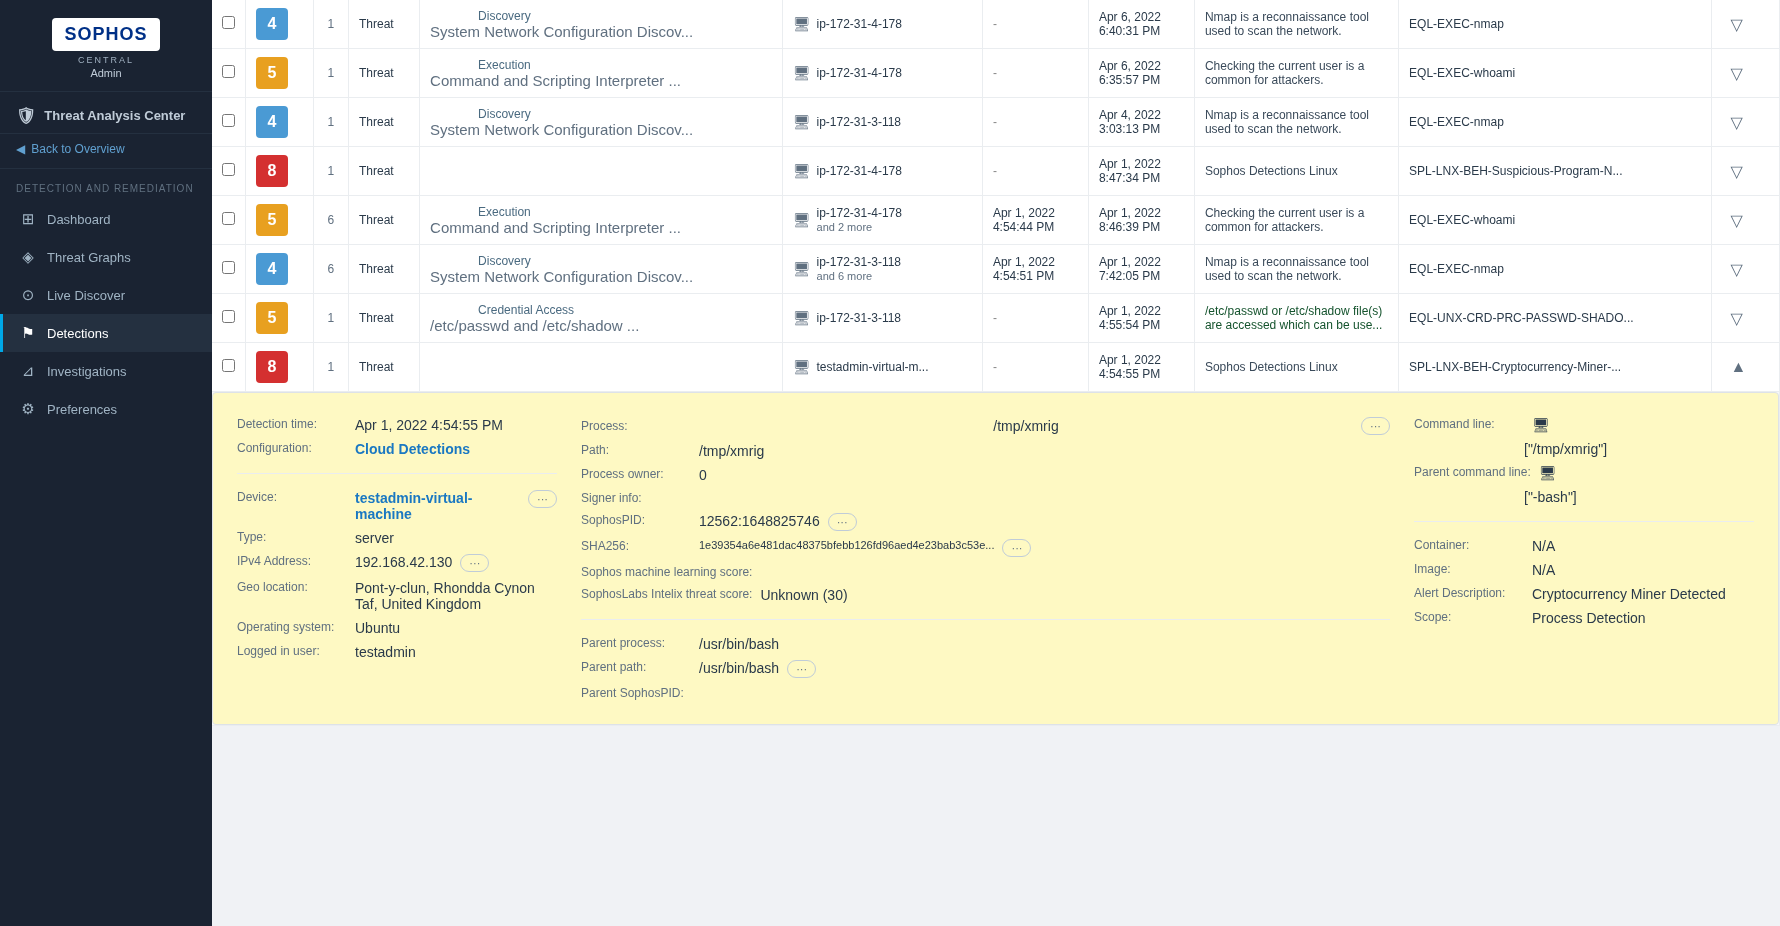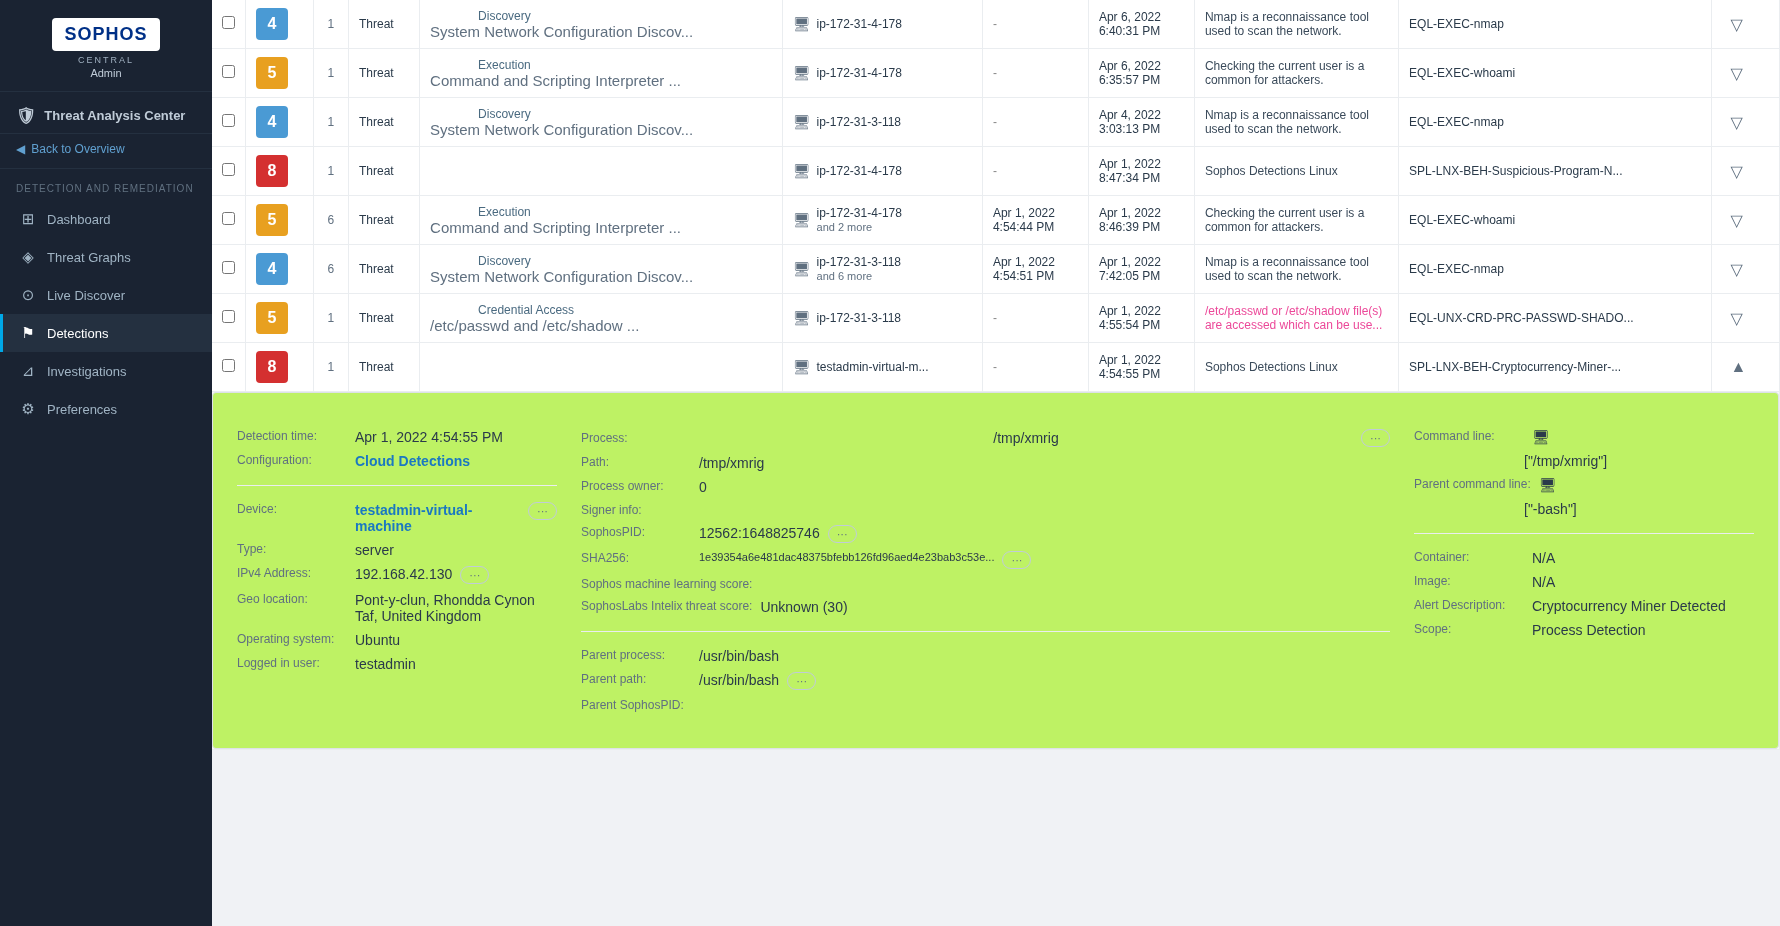--- a/index.html
+++ b/index.html
@@ -151,25 +151,25 @@
 
     .category-text { font-size: 12px; color: #4a6a80; padding-left: 48px; }
     .category-sub { font-size: 15px; color: #607080; }
 
     .rule-text { font-size: 12px; color: #2a3a4a; word-break: break-all; }
 
     .dash-cell { color: #888; }
 
     
     .detail-panel {
-      background: #bef264;
+      background: #fef9c3;
       border: 1px solid #dde2e8;
       border-radius: 4px;
       margin: 0;
-      padding: 36px 24px;
+      padding: 24px 24px;
       display: grid;
       grid-template-columns: 320px 1fr 340px;
       gap: 24px;
     }
     .detail-section { display: flex; flex-direction: column; gap: 8px; }
     .detail-row { display: flex; gap: 8px; align-items: flex-start; }
     .detail-label { color: #607080; font-size: 12px; min-width: 110px; white-space: nowrap; }
     .detail-value { color: #2a3a4a; font-size: 14px; }
     .detail-value.link { color: #1a78c2; cursor: pointer; font-weight: bold; }
     .detail-divider { border: none; border-top: 1px solid #eaedf0; margin: 8px 0; }
@@ -401,21 +401,21 @@
     <td>Threat</td>
     <td><span class="category-text">Credential Access</span><br><span class="category-sub">/etc/passwd and /etc/shadow ...</span></td>
     <td>
       <div class="device-cell">
         <span class="device-icon">🖥</span>
         <span><span class="device-text">ip-172-31-3-118</span></span>
       </div>
     </td>
     <td><span class="dash-cell">-</span></td>
     <td>Apr 1, 2022<br>4:55:54 PM</td>
-    <td style="max-width:160px;font-size:12px;color:#ec4899;">/etc/passwd or /etc/shadow file(s) are accessed which can be use...</td>
+    <td style="max-width:160px;font-size:12px;color:#14532d;">/etc/passwd or /etc/shadow file(s) are accessed which can be use...</td>
     <td><span class="rule-text">EQL-UNX-CRD-PRC-PASSWD-SHADO...</span></td>
     <td>
       <button class="chevron-btn">▽</button>
     </td>
   </tr>
             <tr>
     <td class="checkbox-col">
       <input type="checkbox" style="">
     </td>
     <td>

